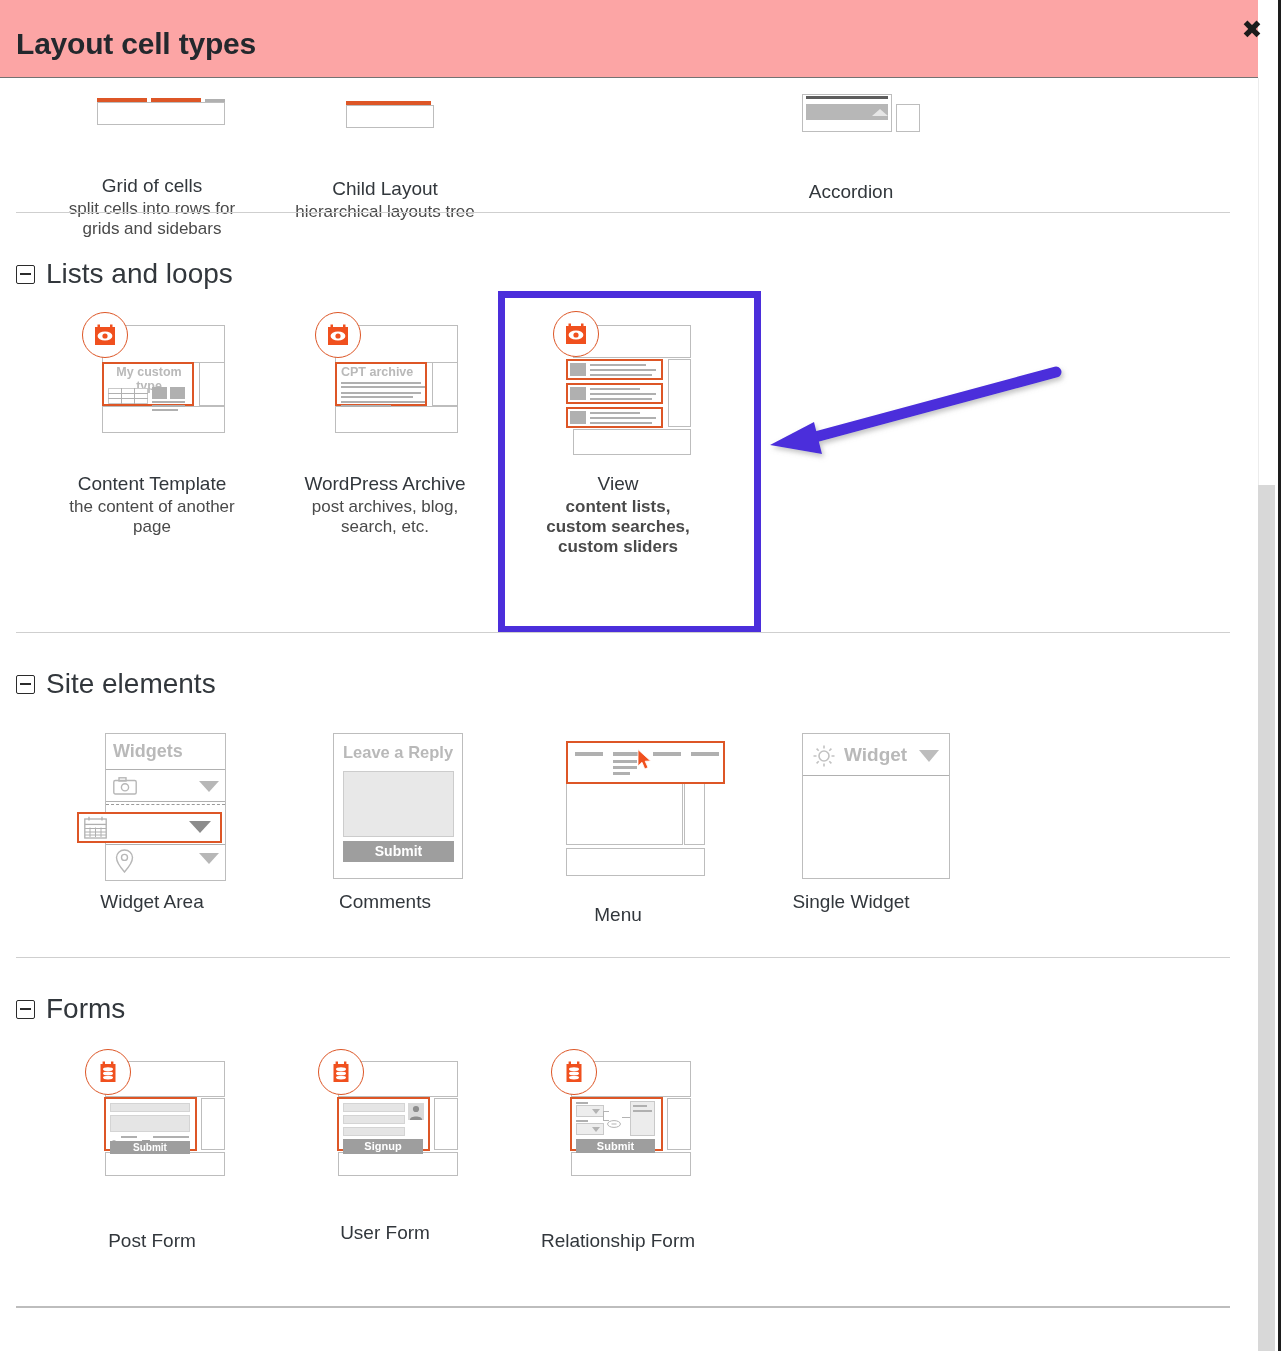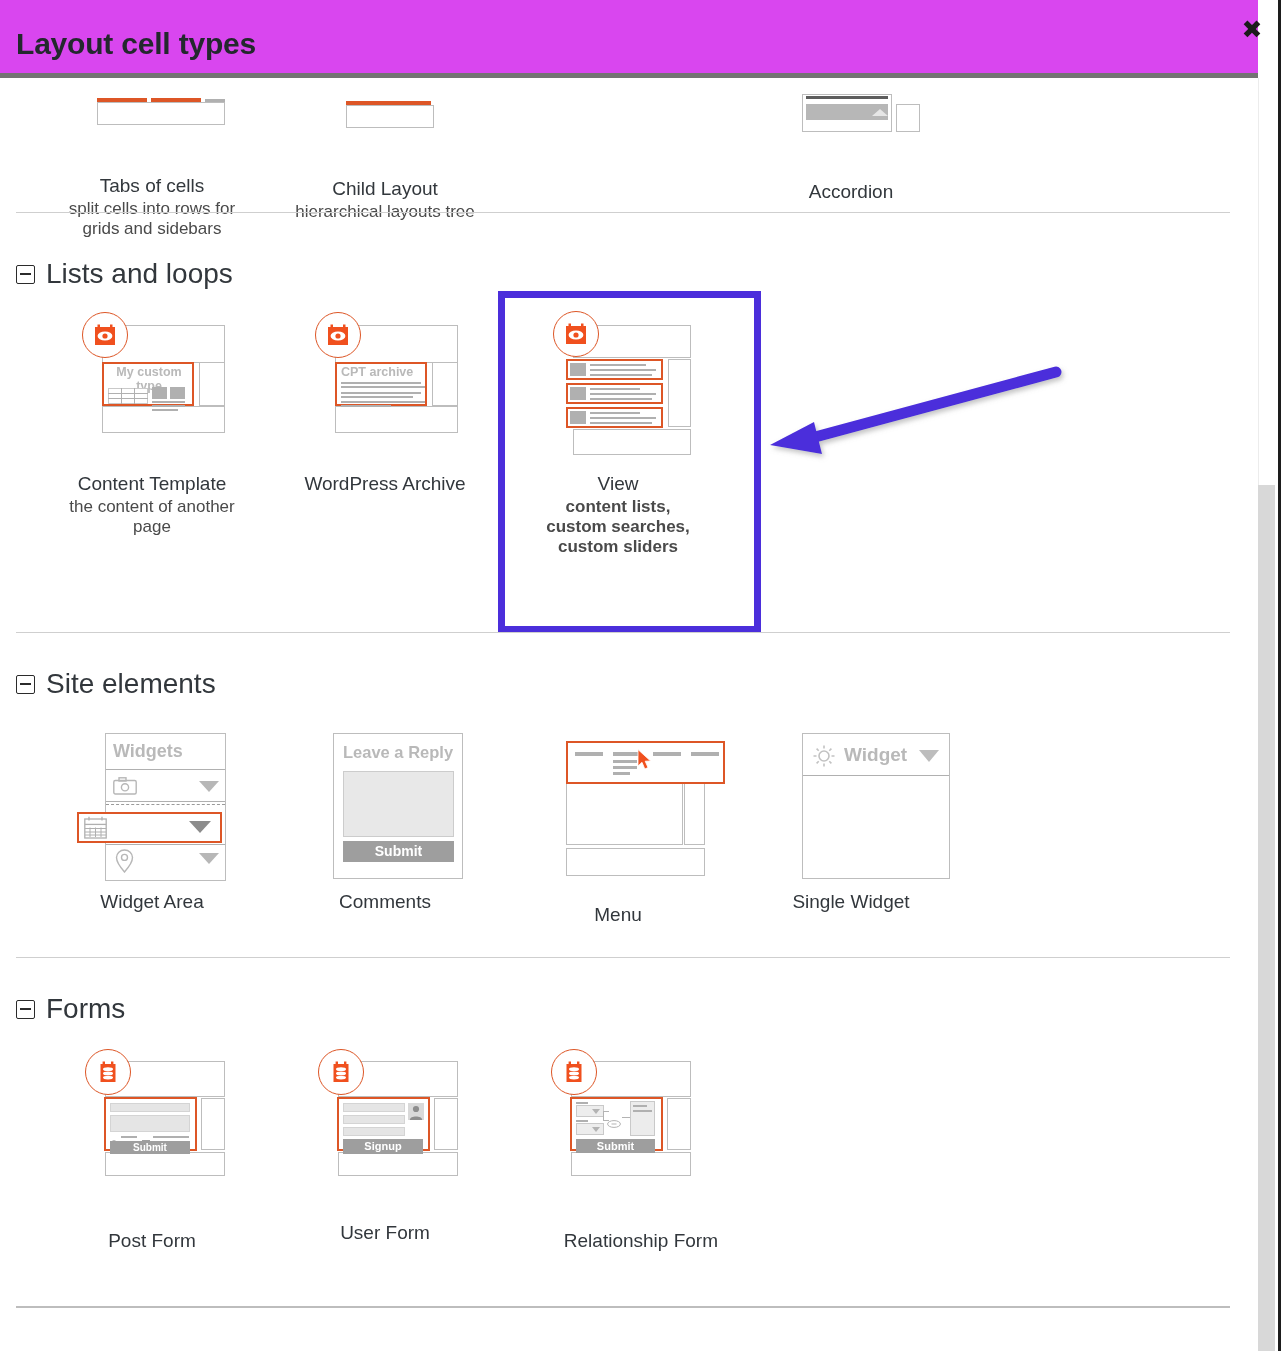--- a/index.html
+++ b/index.html
@@ -14,22 +14,22 @@
     width: 1281px; height: 1351px;
     background: #fff;
     border-right: 3px solid #1d1d1d;
     overflow: hidden;
   }
 
   
   .modal-header {
     position: absolute; top: 0; left: 0;
     width: 1258px; height: 78px;
-    background: #d946ef;
-    border-bottom: 5px solid #737373;
+    background: #fca5a5;
+    border-bottom: 1px solid #737373;
   }
   .modal-title {
     position: absolute; left: 16px; top: 27px;
     font-size: 30px; font-weight: 600; color: #23282d;
     letter-spacing: -0.2px;
   }
   .search-wrap {
     position: absolute; right: 55px; top: 26px;
     display: flex; align-items: center; gap: 12px;
   }
@@ -161,21 +161,21 @@
 
   <div class="modal-body">
 
     <div class="card" style="left:52px; top:-60px;">
       <div class="thumb">
         <div class="bar-o" style="left:20px; top:80px; width:50px; height:4px;"></div>
         <div class="bar-o" style="left:74px; top:80px; width:50px; height:4px;"></div>
         <div class="bar" style="left:128px; top:81px; width:20px; height:3px;"></div>
         <div class="bx" style="left:20px; top:84px; width:128px; height:23px;"></div>
       </div>
-      <div class="cap-title">Tabs of cells</div>
+      <div class="cap-title">Grid of cells</div>
       <div class="cap-sub">split cells into rows for grids and sidebars</div>
     </div>
 
     <div class="card" style="left:285px; top:-57px;">
       <div class="thumb">
         <div class="bar-o" style="left:36px; top:80px; width:85px; height:4px;"></div>
         <div class="bx" style="left:36px; top:84px; width:88px; height:23px;"></div>
       </div>
       <div class="cap-title">Child Layout</div>
       <div class="cap-sub">hierarchical layouts tree</div>
@@ -246,20 +246,21 @@
         <div class="bx-o" style="left:25px; top:46px; width:92px; height:44px;"></div>
         <div class="ph-txt" style="left:31px; top:49px; font-size:12.5px;">CPT archive</div>
         <div class="bar" style="left:31px; top:66px; width:80px; height:2px;"></div>
         <div class="bar" style="left:31px; top:70px; width:84px; height:2px;"></div>
         <div class="bar" style="left:31px; top:76px; width:80px; height:2px;"></div>
         <div class="bar" style="left:31px; top:80px; width:72px; height:2px;"></div>
         <div class="bar" style="left:31px; top:85px; width:84px; height:2px;"></div>
         <div class="bar" style="left:31px; top:89px; width:50px; height:2px;"></div>
       </div>
       <div class="cap-title">WordPress Archive</div>
+      <div class="cap-sub">post archives, blog, search, etc.</div>
     </div>
 
     <div class="card" style="left:518px; top:238px;">
       <div class="thumb">
         <div class="badge" style="left:10px; top:-5px;">
           <svg width="28" height="28" viewBox="0 0 28 28">
             <path d="M4 8 L4 6 L6.5 6 L6.5 3.4 L9 3.4 L9 6 L19 6 L19 3.4 L21.5 3.4 L21.5 6 L24 6 L24 8 L24 24 L4 24 Z" fill="#f0501e"></path>
             <ellipse cx="14" cy="15" rx="7.4" ry="4.6" fill="#fff"></ellipse>
             <circle cx="14" cy="15" r="2.6" fill="#f0501e"></circle>
           </svg>
@@ -512,21 +513,21 @@
               <ellipse cx="7" cy="4" rx="6.4" ry="3.4" fill="#fff" stroke="#b3b3b3" stroke-width="1"></ellipse>
               <line x1="4.5" y1="4" x2="9.5" y2="4" stroke="#b3b3b3" stroke-width="1"></line>
             </svg>
         </span>
         <div class="bar" style="left:79px; top:64px; width:8px; height:1px; background:#b3b3b3;"></div>
         <div class="bx" style="left:87px; top:48px; width:25px; height:35px; background:#ececec; border-color:#c9c9c9;"></div>
         <div class="bar" style="left:90px; top:52px; width:14px; height:2px;"></div>
         <div class="bar" style="left:90px; top:57px; width:19px; height:2px;"></div>
         <div class="btn-grey" style="left:33px; top:86px; width:79px; height:14px; line-height:14px; font-size:11px;">Submit</div>
       </div>
-      <div class="cap-title" style="margin-top:28px;text-align:right;">Relationship Form</div>
+      <div class="cap-title" style="margin-top:28px;">Relationship Form</div>
     </div>
 
     <div class="hr" style="top:1228px; height:2px; background:#bdbdbd;"></div>
 
   </div>
 
   <div class="scrollbar-track"></div>
   <div class="scrollbar-thumb"></div>
 
 </div>

